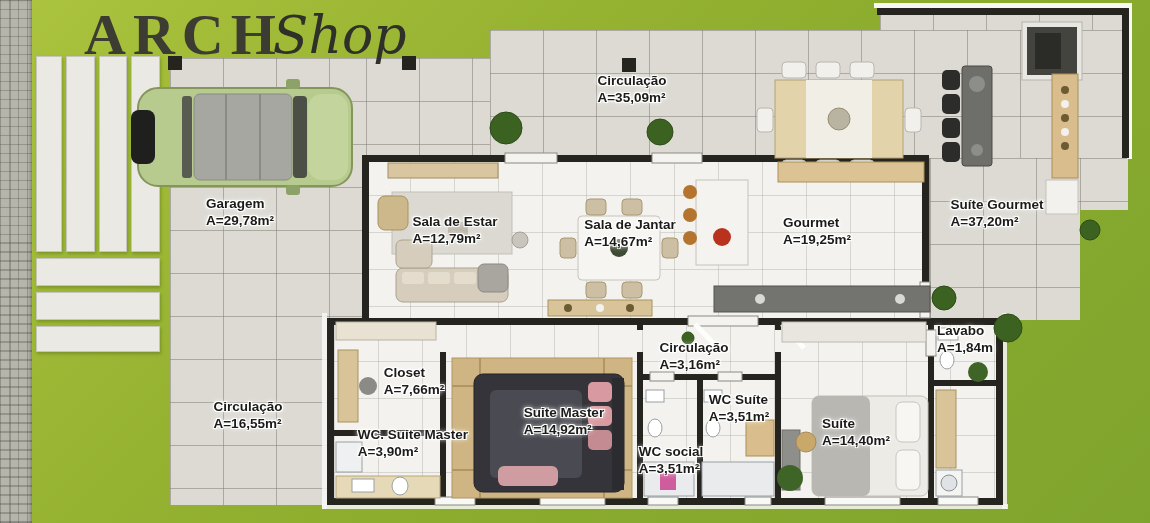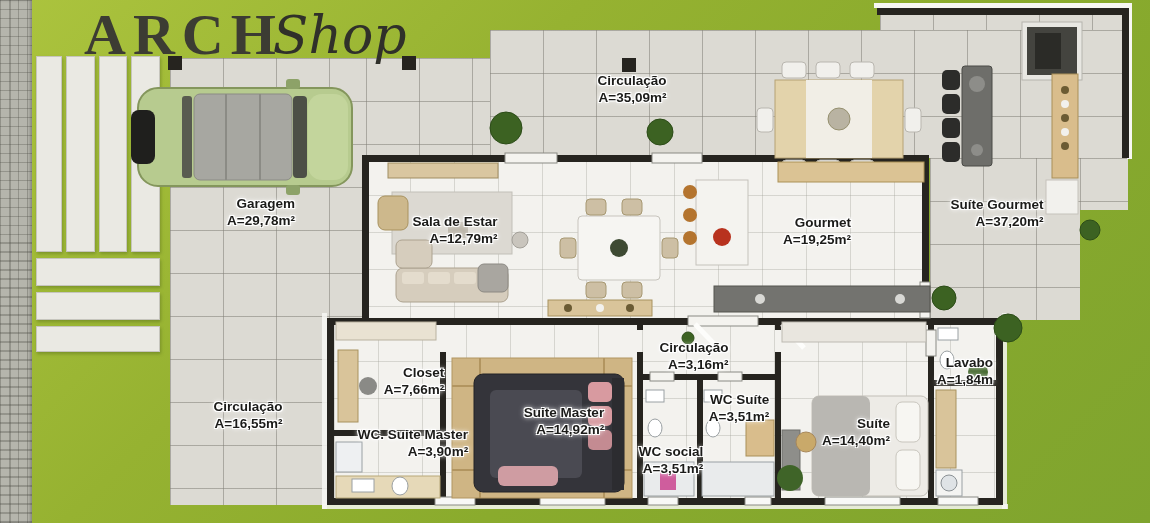--- a/index.html
+++ b/index.html
@@ -31,21 +31,21 @@
   .indoor{
     background-color:#f3f2ee;
     background-image:
       linear-gradient(rgba(160,158,150,.35) 1px, transparent 1px),
       linear-gradient(90deg, rgba(160,158,150,.35) 1px, transparent 1px);
     background-size:44px 37px;
   }
   svg#plan{left:0;top:0;}
   
   .lbl{
-    position:absolute;transform:translate(-50%,-50%);text-align:right;
+    position:absolute;transform:translate(-50%,-50%);text-align:left;
     color:#1b1b19;font-weight:bold;font-size:13.5px;line-height:1.25;
     white-space:nowrap;z-index:30;
     text-shadow:-1px -1px 0 #fff,1px -1px 0 #fff,-1px 1px 0 #fff,1px 1px 0 #fff,0 0 4px #fff,0 0 6px #fff;
   }
   
   #logo{left:36px;top:6px;z-index:40;color:#3c3c33;display:flex;align-items:flex-start;}
   #logo .arch{
     font-family:"Liberation Serif",serif;font-size:58px;font-weight:600;
     letter-spacing:7px;line-height:1;margin-left:48px;
   }
@@ -297,28 +297,32 @@
       <circle cx="948" cy="468" r="5" opacity="0"></circle>
       <circle cx="688" cy="338" r="6"></circle>
       <circle cx="1090" cy="230" r="10"></circle>
     </g>
   </svg>
 
   <div class="lbl" style="left:632px;top:90px">
     <div>Circulação</div>
     <div>A=35,09m²</div>
   </div>
-  <div class="lbl" style="left:261px;top:213px">
+  <div class="lbl" style="left:240px;top:213px">
     <div>Garagem</div>
     <div>A=29,78m²</div>
   </div>
   <div class="lbl" style="left:455px;top:231px">
     <div>Sala de Estar</div>
     <div>A=12,79m²</div>
   </div>
+  <div class="lbl" style="left:630px;top:234px">
+    <div>Sala de Jantar</div>
+    <div>A=14,67m²</div>
+  </div>
   <div class="lbl" style="left:817px;top:232px">
     <div>Gourmet</div>
     <div>A=19,25m²</div>
   </div>
   <div class="lbl" style="left:997px;top:214px">
     <div>Suíte Gourmet</div>
     <div>A=37,20m²</div>
   </div>
   <div class="lbl" style="left:248px;top:416px">
     <div>Circulação</div>
@@ -345,21 +349,21 @@
     <div>A=3,51m²</div>
   </div>
   <div class="lbl" style="left:671px;top:461px">
     <div>WC social</div>
     <div>A=3,51m²</div>
   </div>
   <div class="lbl" style="left:856px;top:433px">
     <div>Suíte</div>
     <div>A=14,40m²</div>
   </div>
-  <div class="lbl" style="left:965px;top:372px">
+  <div class="lbl" style="left:965px;top:340px">
     <div>Lavabo</div>
     <div>A=1,84m</div>
   </div>
 
   <div id="logo" class="abs">
     <span class="arch">ARCH</span>
     <span class="shop">Shop</span>
   </div>
 
 </div>

